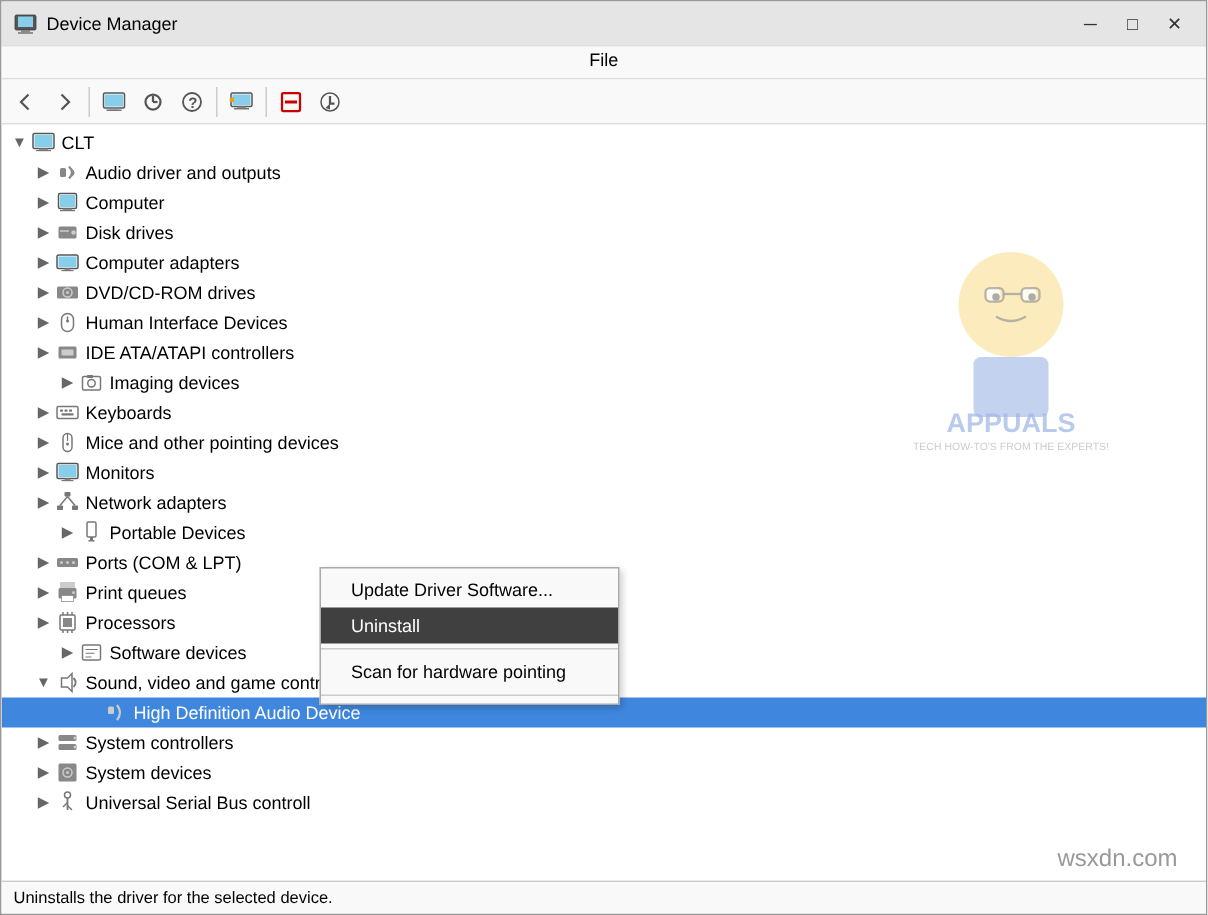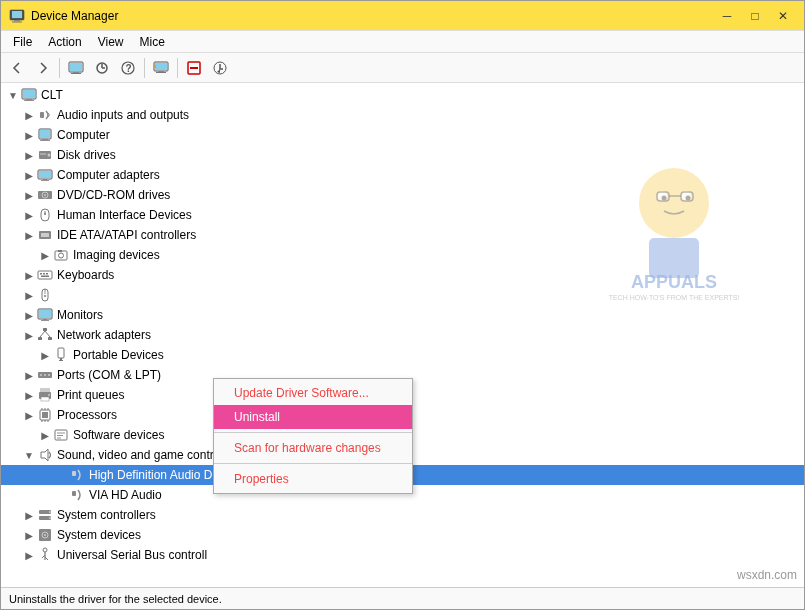--- a/index.html
+++ b/index.html
@@ -17,21 +17,21 @@
       width: 805px;
       height: 610px;
       background: #f9f9f9;
       border: 1px solid #999;
       display: flex;
       flex-direction: column;
     }
 
     
     .title-bar {
-      background: #fde047;
+      background: #e5e5e5;
       height: 30px;
       display: flex;
       align-items: center;
       padding: 0 8px;
       border-bottom: 1px solid #ddd;
       user-select: none;
     }
     .title-bar-icon {
       width: 16px;
       height: 16px;
@@ -61,20 +61,21 @@
     }
 
     
     .menu-bar {
       background: #f9f9f9;
       height: 22px;
       display: flex;
       align-items: center;
       border-bottom: 1px solid #ddd;
       padding: 0 4px;
+      flex-direction: column;
     }
     .menu-item {
       padding: 2px 8px;
       cursor: pointer;
       font-size: 12px;
     }
 
     
     .toolbar {
       background: #f9f9f9;
@@ -175,24 +176,24 @@
       background: #f9f9f9;
       border: 1px solid #aaa;
       box-shadow: 2px 2px 5px rgba(0,0,0,0.2);
       z-index: 100;
       padding: 2px 0;
     }
     .context-menu-item {
       padding: 5px 20px;
       cursor: pointer;
       font-size: 12px;
-      color: #ef4444;
+      color: #000000;
     }
     .context-menu-item.selected {
-      background: #ec4899;
+      background: #404040;
       color: #fff;
     }
     .context-menu-sep {
       height: 1px;
       background: #ccc;
       margin: 3px 0;
     }
 
     
     .watermark {
@@ -202,22 +203,22 @@
       width: 200px;
       height: 160px;
       opacity: 0.5;
       pointer-events: none;
       z-index: 50;
     }
 
     .wsxdn-badge {
       position: absolute;
       bottom: 28px;
-      right: 8px;
-      font-size: 12px;
+      right: 20px;
+      font-size: 16px;
       color: #999;
     }
   </style>
 </head>
 <body>
 
 <div class="window">
 
   <div class="title-bar">
     <span class="title-bar-icon">
@@ -321,21 +322,21 @@
 
       <div class="tree-item" style="padding-left:20px">
         <span class="expand-btn">▶</span>
         <span class="tree-icon">
           <svg width="16" height="16" viewBox="0 0 16 16">
             <rect x="3" y="5" width="4" height="6" rx="1" fill="#888"></rect>
             <path d="M9,4 Q13,8 9,12" fill="none" stroke="#888" stroke-width="1.5"></path>
             <path d="M10.5,5.5 Q14,8 10.5,10.5" fill="none" stroke="#888" stroke-width="1"></path>
           </svg>
         </span>
-        <span>Audio inputs and outputs</span>
+        <span>Audio driver and outputs</span>
       </div>
 
       <div class="tree-item" style="padding-left:20px">
         <span class="expand-btn">▶</span>
         <span class="tree-icon">
           <svg width="16" height="16" viewBox="0 0 16 16">
             <rect x="2" y="2" width="12" height="10" rx="1" fill="none" stroke="#555" stroke-width="1"></rect>
             <rect x="3" y="3" width="10" height="8" fill="#87ceeb"></rect>
             <rect x="5" y="12" width="6" height="1" fill="#888"></rect>
             <rect x="3" y="13" width="10" height="0.8" fill="#777"></rect>
@@ -432,20 +433,21 @@
 
       <div class="tree-item" style="padding-left:20px">
         <span class="expand-btn">▶</span>
         <span class="tree-icon">
           <svg width="16" height="16" viewBox="0 0 16 16">
             <rect x="5" y="2" width="6" height="12" rx="3" fill="none" stroke="#777" stroke-width="1"></rect>
             <line x1="8" y1="2" x2="8" y2="7" stroke="#777" stroke-width="0.8"></line>
             <circle cx="8" cy="9" r="1" fill="#777"></circle>
           </svg>
         </span>
+        <span>Mice and other pointing devices</span>
       </div>
 
       <div class="tree-item" style="padding-left:20px">
         <span class="expand-btn">▶</span>
         <span class="tree-icon">
           <svg width="16" height="16" viewBox="0 0 16 16">
             <rect x="1" y="2" width="14" height="10" rx="1" fill="none" stroke="#555" stroke-width="1"></rect>
             <rect x="2" y="3" width="12" height="8" fill="#87ceeb"></rect>
             <rect x="6" y="12" width="4" height="1" fill="#888"></rect>
             <rect x="4" y="13" width="8" height="0.8" fill="#777"></rect>
@@ -552,30 +554,20 @@
         <span class="expand-spacer"></span>
         <span class="tree-icon">
           <svg width="16" height="16" viewBox="0 0 16 16">
             <rect x="3" y="4" width="4" height="5" rx="1" fill="#ccc"></rect>
             <path d="M9,3 Q13,8 9,13" fill="none" stroke="#ccc" stroke-width="1.5"></path>
           </svg>
         </span>
         <span>High Definition Audio Device</span>
       </div>
 
-      <div class="tree-item" style="padding-left:52px">
-        <span class="expand-spacer"></span>
-        <span class="tree-icon">
-          <svg width="16" height="16" viewBox="0 0 16 16">
-            <rect x="3" y="4" width="4" height="5" rx="1" fill="#888"></rect>
-            <path d="M9,3 Q13,8 9,13" fill="none" stroke="#888" stroke-width="1.5"></path>
-          </svg>
-        </span>
-        <span>VIA HD Audio</span>
-      </div>
 
       <div class="tree-item" style="padding-left:20px">
         <span class="expand-btn">▶</span>
         <span class="tree-icon">
           <svg width="16" height="16" viewBox="0 0 16 16">
             <rect x="2" y="3" width="12" height="4" rx="1" fill="#888"></rect>
             <rect x="2" y="9" width="12" height="4" rx="1" fill="#888"></rect>
             <circle cx="13" cy="5" r="1" fill="#ccc"></circle>
             <circle cx="13" cy="11" r="1" fill="#ccc"></circle>
           </svg>
@@ -607,23 +599,22 @@
         </span>
         <span>Universal Serial Bus controll</span>
       </div>
 
     </div>
 
     <div class="context-menu">
       <div class="context-menu-item">Update Driver Software...</div>
       <div class="context-menu-item selected">Uninstall</div>
       <div class="context-menu-sep"></div>
-      <div class="context-menu-item">Scan for hardware changes</div>
+      <div class="context-menu-item">Scan for hardware pointing</div>
       <div class="context-menu-sep"></div>
-      <div class="context-menu-item">Properties</div>
     </div>
 
     <div class="watermark">
       <svg width="200" height="160" viewBox="0 0 200 160">
 
         <circle cx="100" cy="60" r="35" fill="#f5c842" opacity="0.7"></circle>
         <circle cx="88" cy="53" r="5" fill="white" opacity="0.8"></circle>
         <circle cx="112" cy="53" r="5" fill="white" opacity="0.8"></circle>
         <circle cx="90" cy="55" r="2.5" fill="#333" opacity="0.8"></circle>
         <circle cx="114" cy="55" r="2.5" fill="#333" opacity="0.8"></circle>

